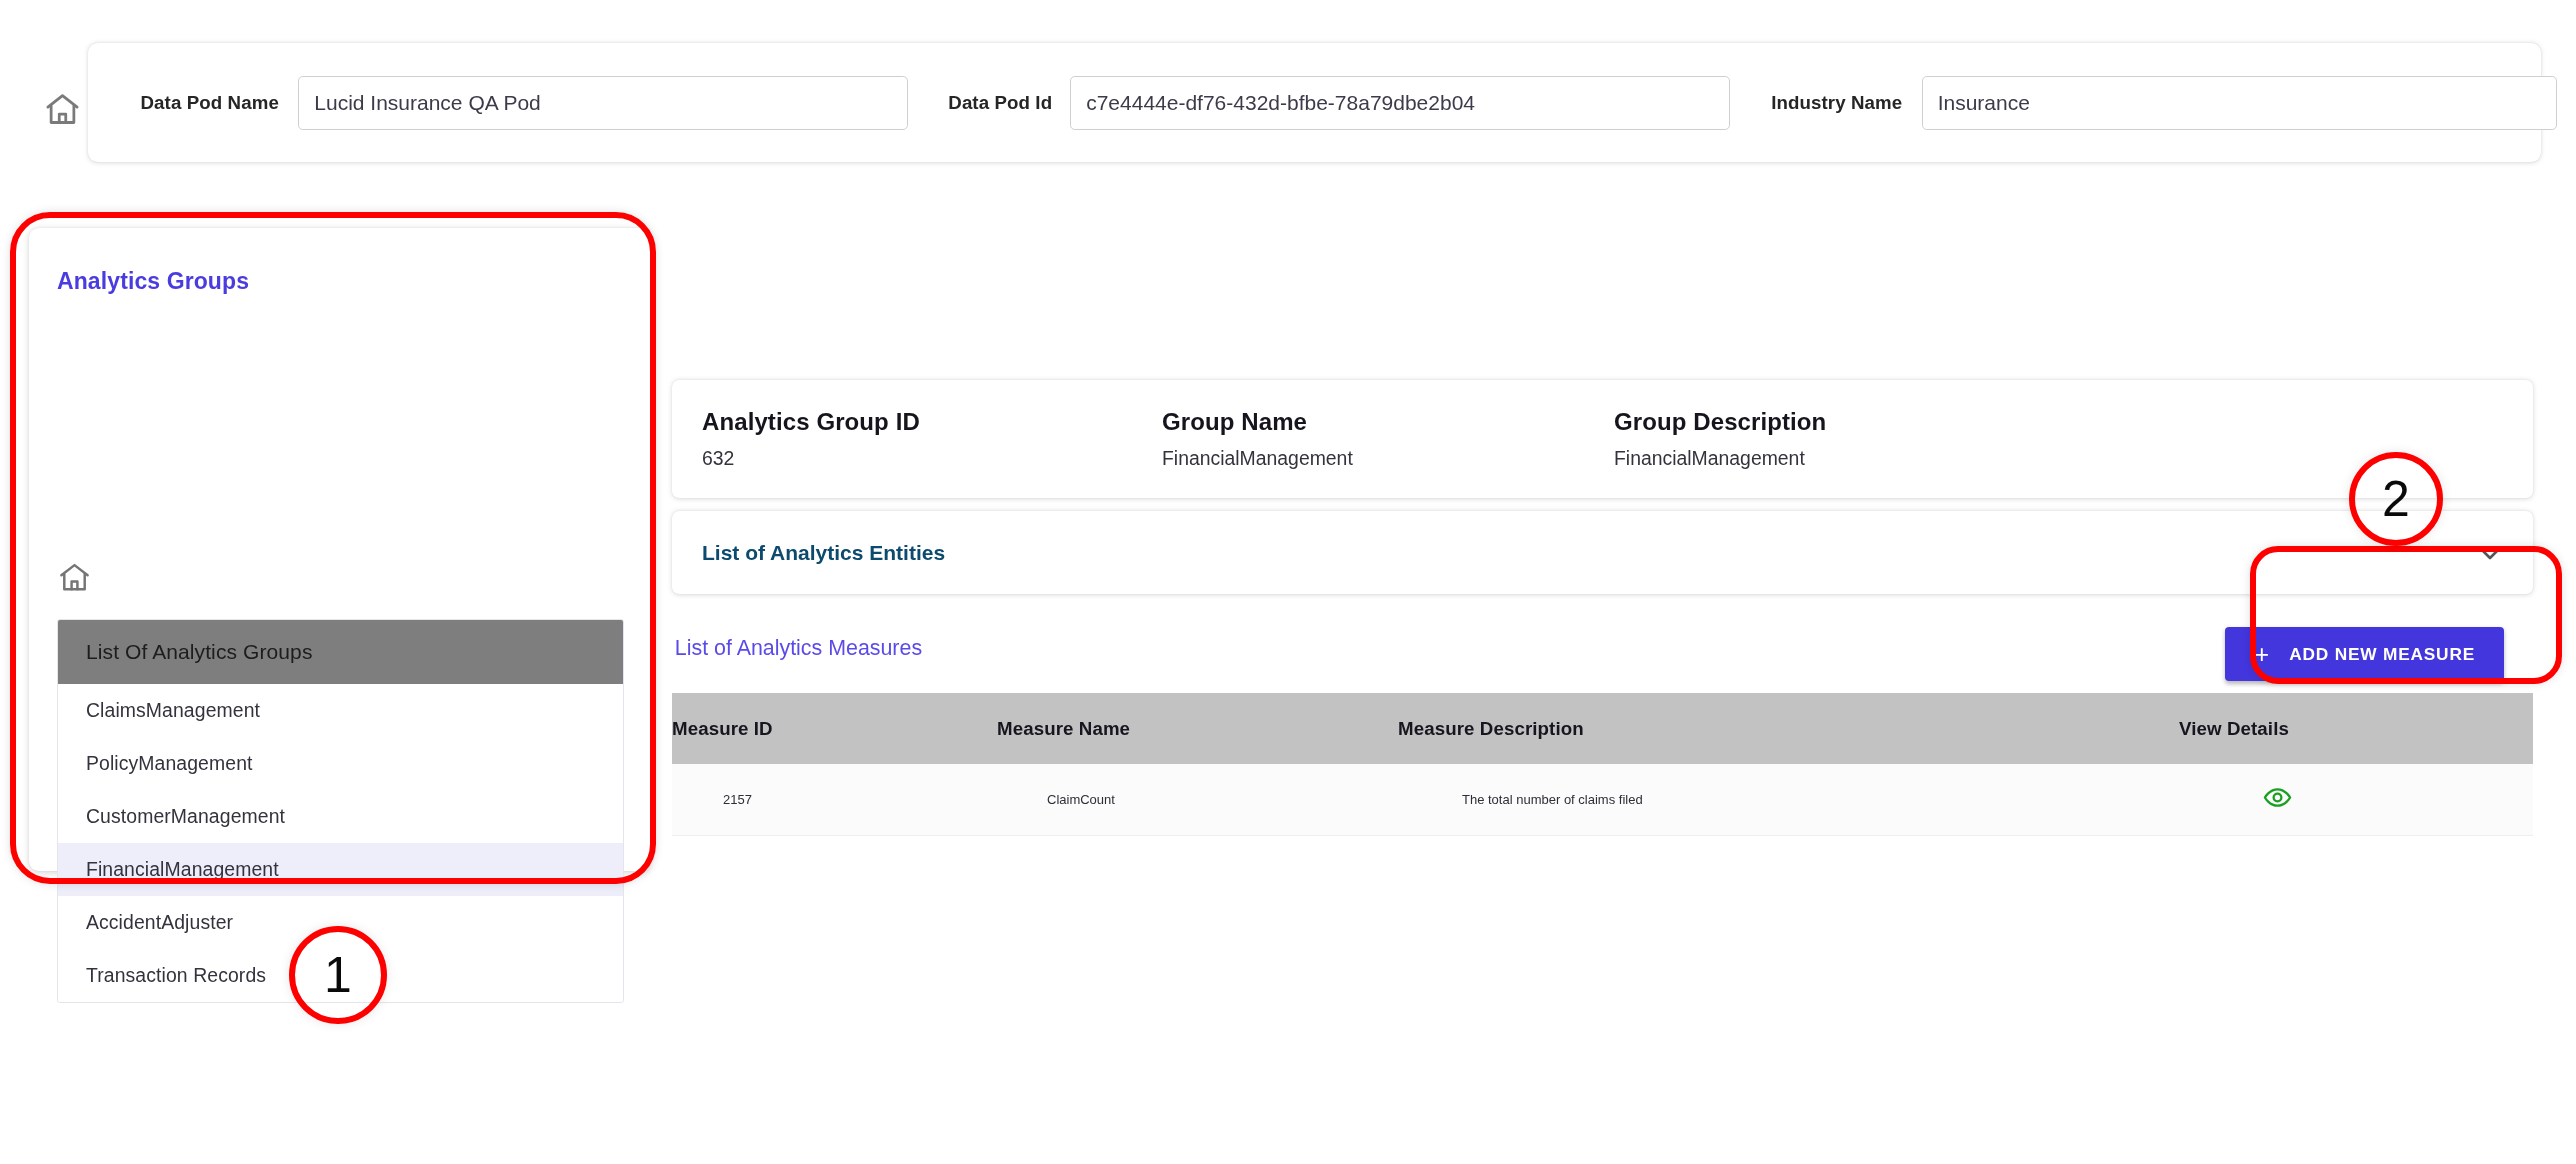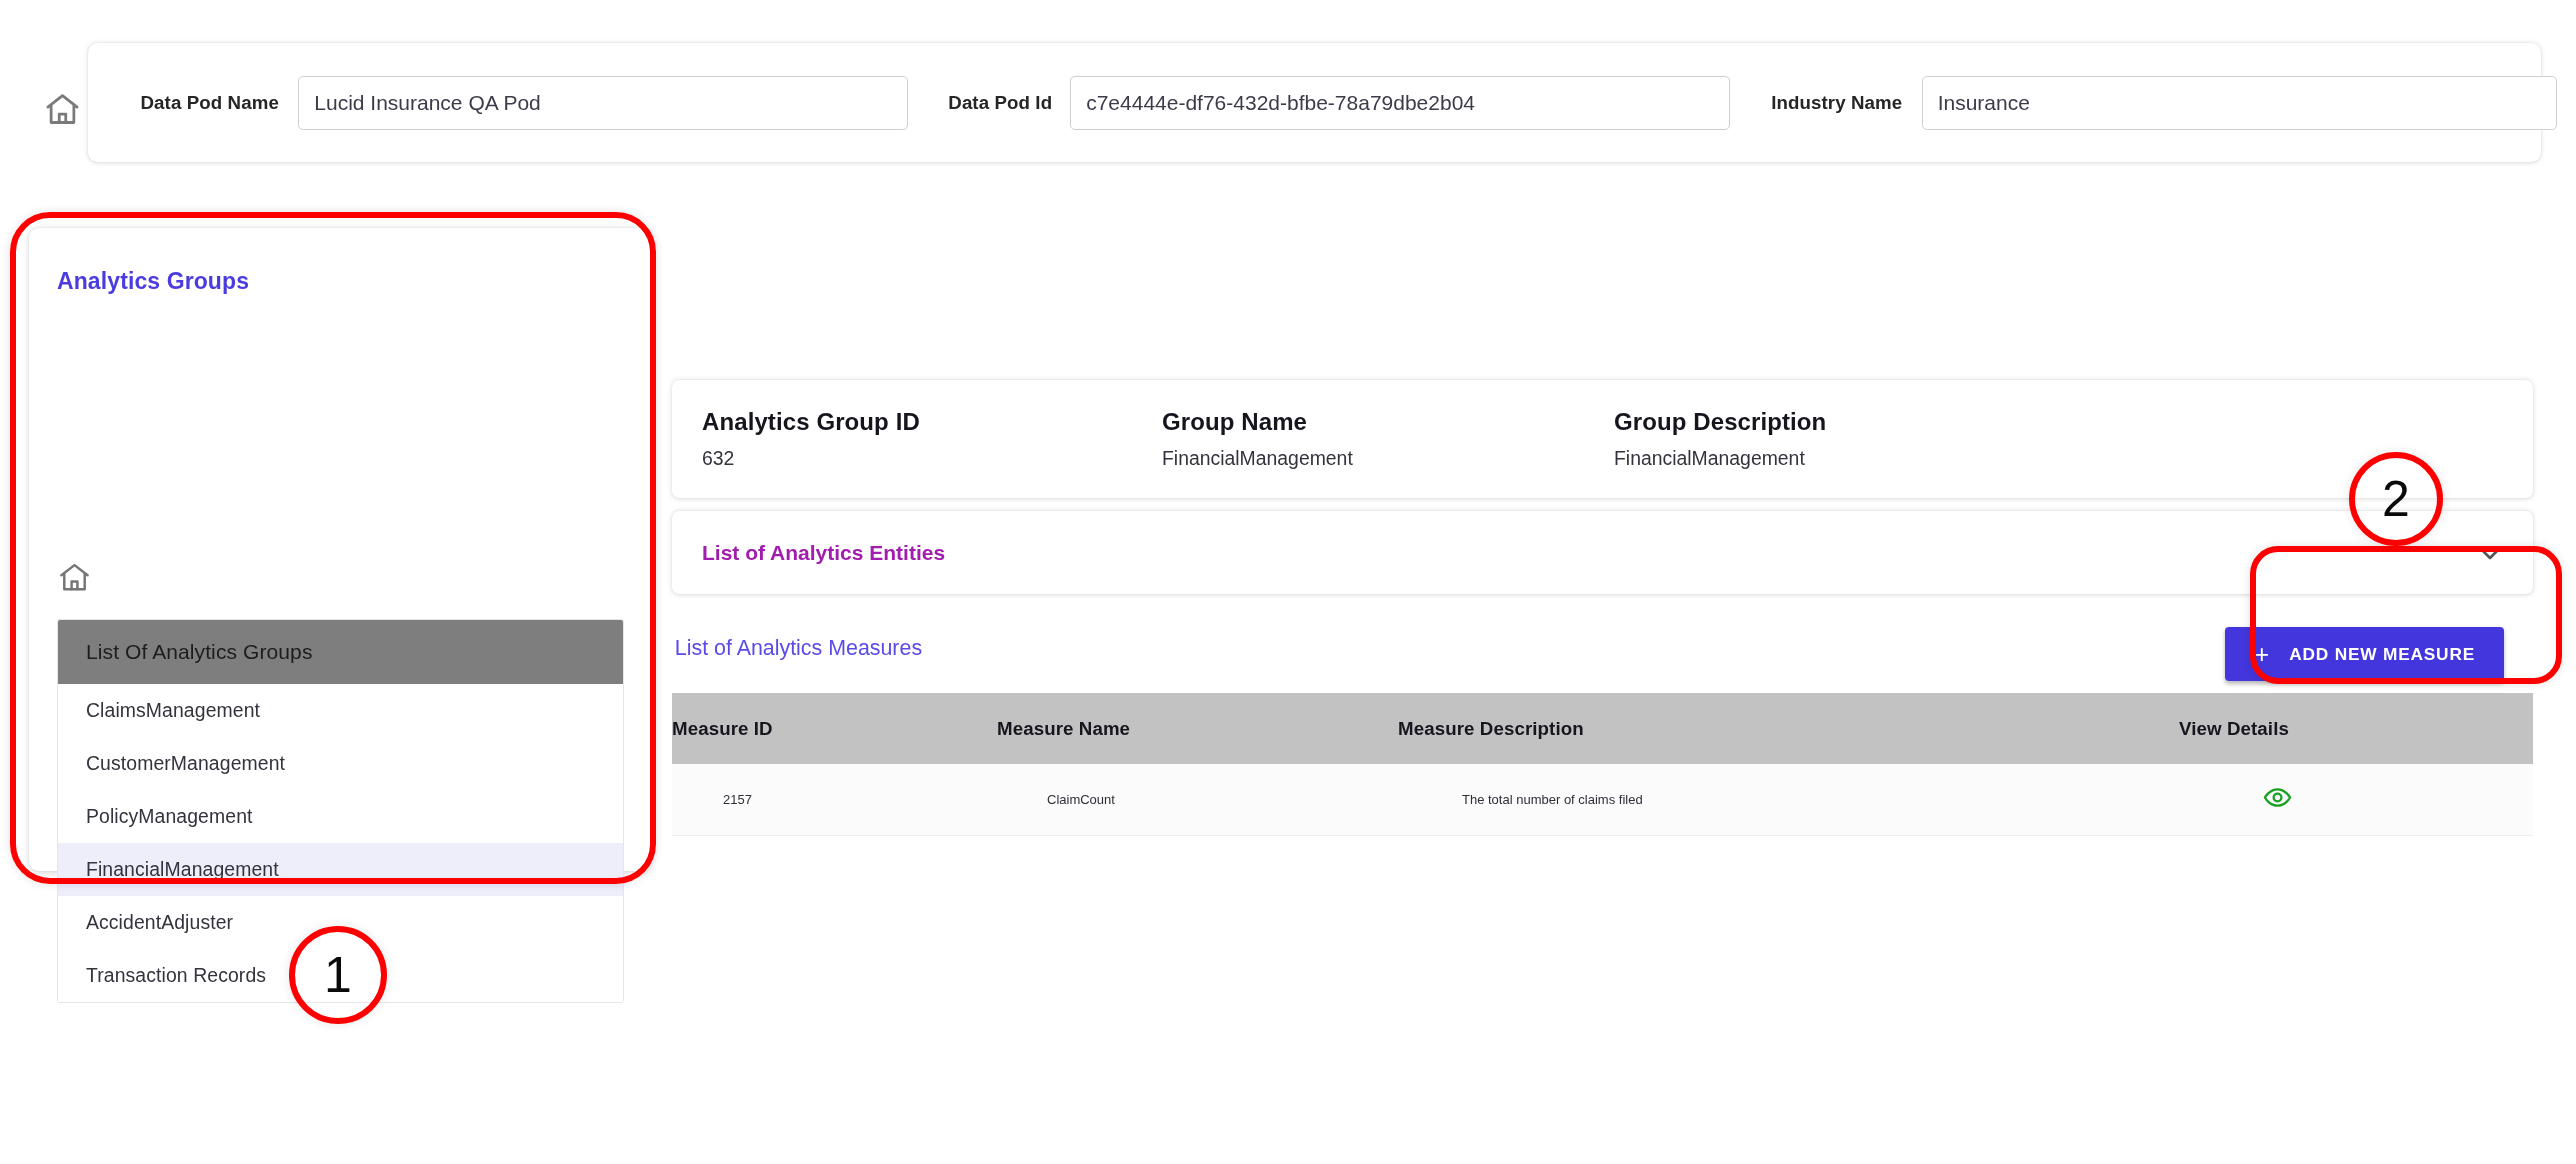--- a/index.html
+++ b/index.html
@@ -143,21 +143,21 @@
   .sc-2 { width: 452px; }
   .sc-3 { width: 622px; }
 
   .entities-card {
     position: absolute; left: 0; top: 283px;
     width: 1861px; height: 83px;
     display: flex; align-items: center;
   }
   .entities-title {
     margin-left: 30px;
-    font-size: 21px; font-weight: bold; color: #a21caf;
+    font-size: 21px; font-weight: bold; color: #0c4a6e;
   }
   .chevron-toggle {
     position: absolute; right: 28px; top: 50%;
     transform: translateY(-50%);
     width: 30px; height: 30px; color: #555;
   }
   .chevron-toggle svg { width:100%; height:100%; display:block; }
 
   .measures-row {
     position: absolute; left: 0; top: 387px;
@@ -281,24 +281,24 @@
         <path d="M10 20v-5.2h4V20"></path>
       </svg>
     </div>
 
     <div class="group-list">
       <div class="group-list-header">List Of Analytics Groups</div>
       <div class="group-item">
         <span>ClaimsManagement</span>
       </div>
       <div class="group-item">
+        <span>PolicyManagement</span>
+      </div>
+      <div class="group-item">
         <span>CustomerManagement</span>
-      </div>
-      <div class="group-item">
-        <span>PolicyManagement</span>
       </div>
       <div class="group-item selected">
         <span>FinancialManagement</span>
       </div>
       <div class="group-item">
         <span>AccidentAdjuster</span>
       </div>
       <div class="group-item">
         <span>Transaction Records</span>
       </div>

